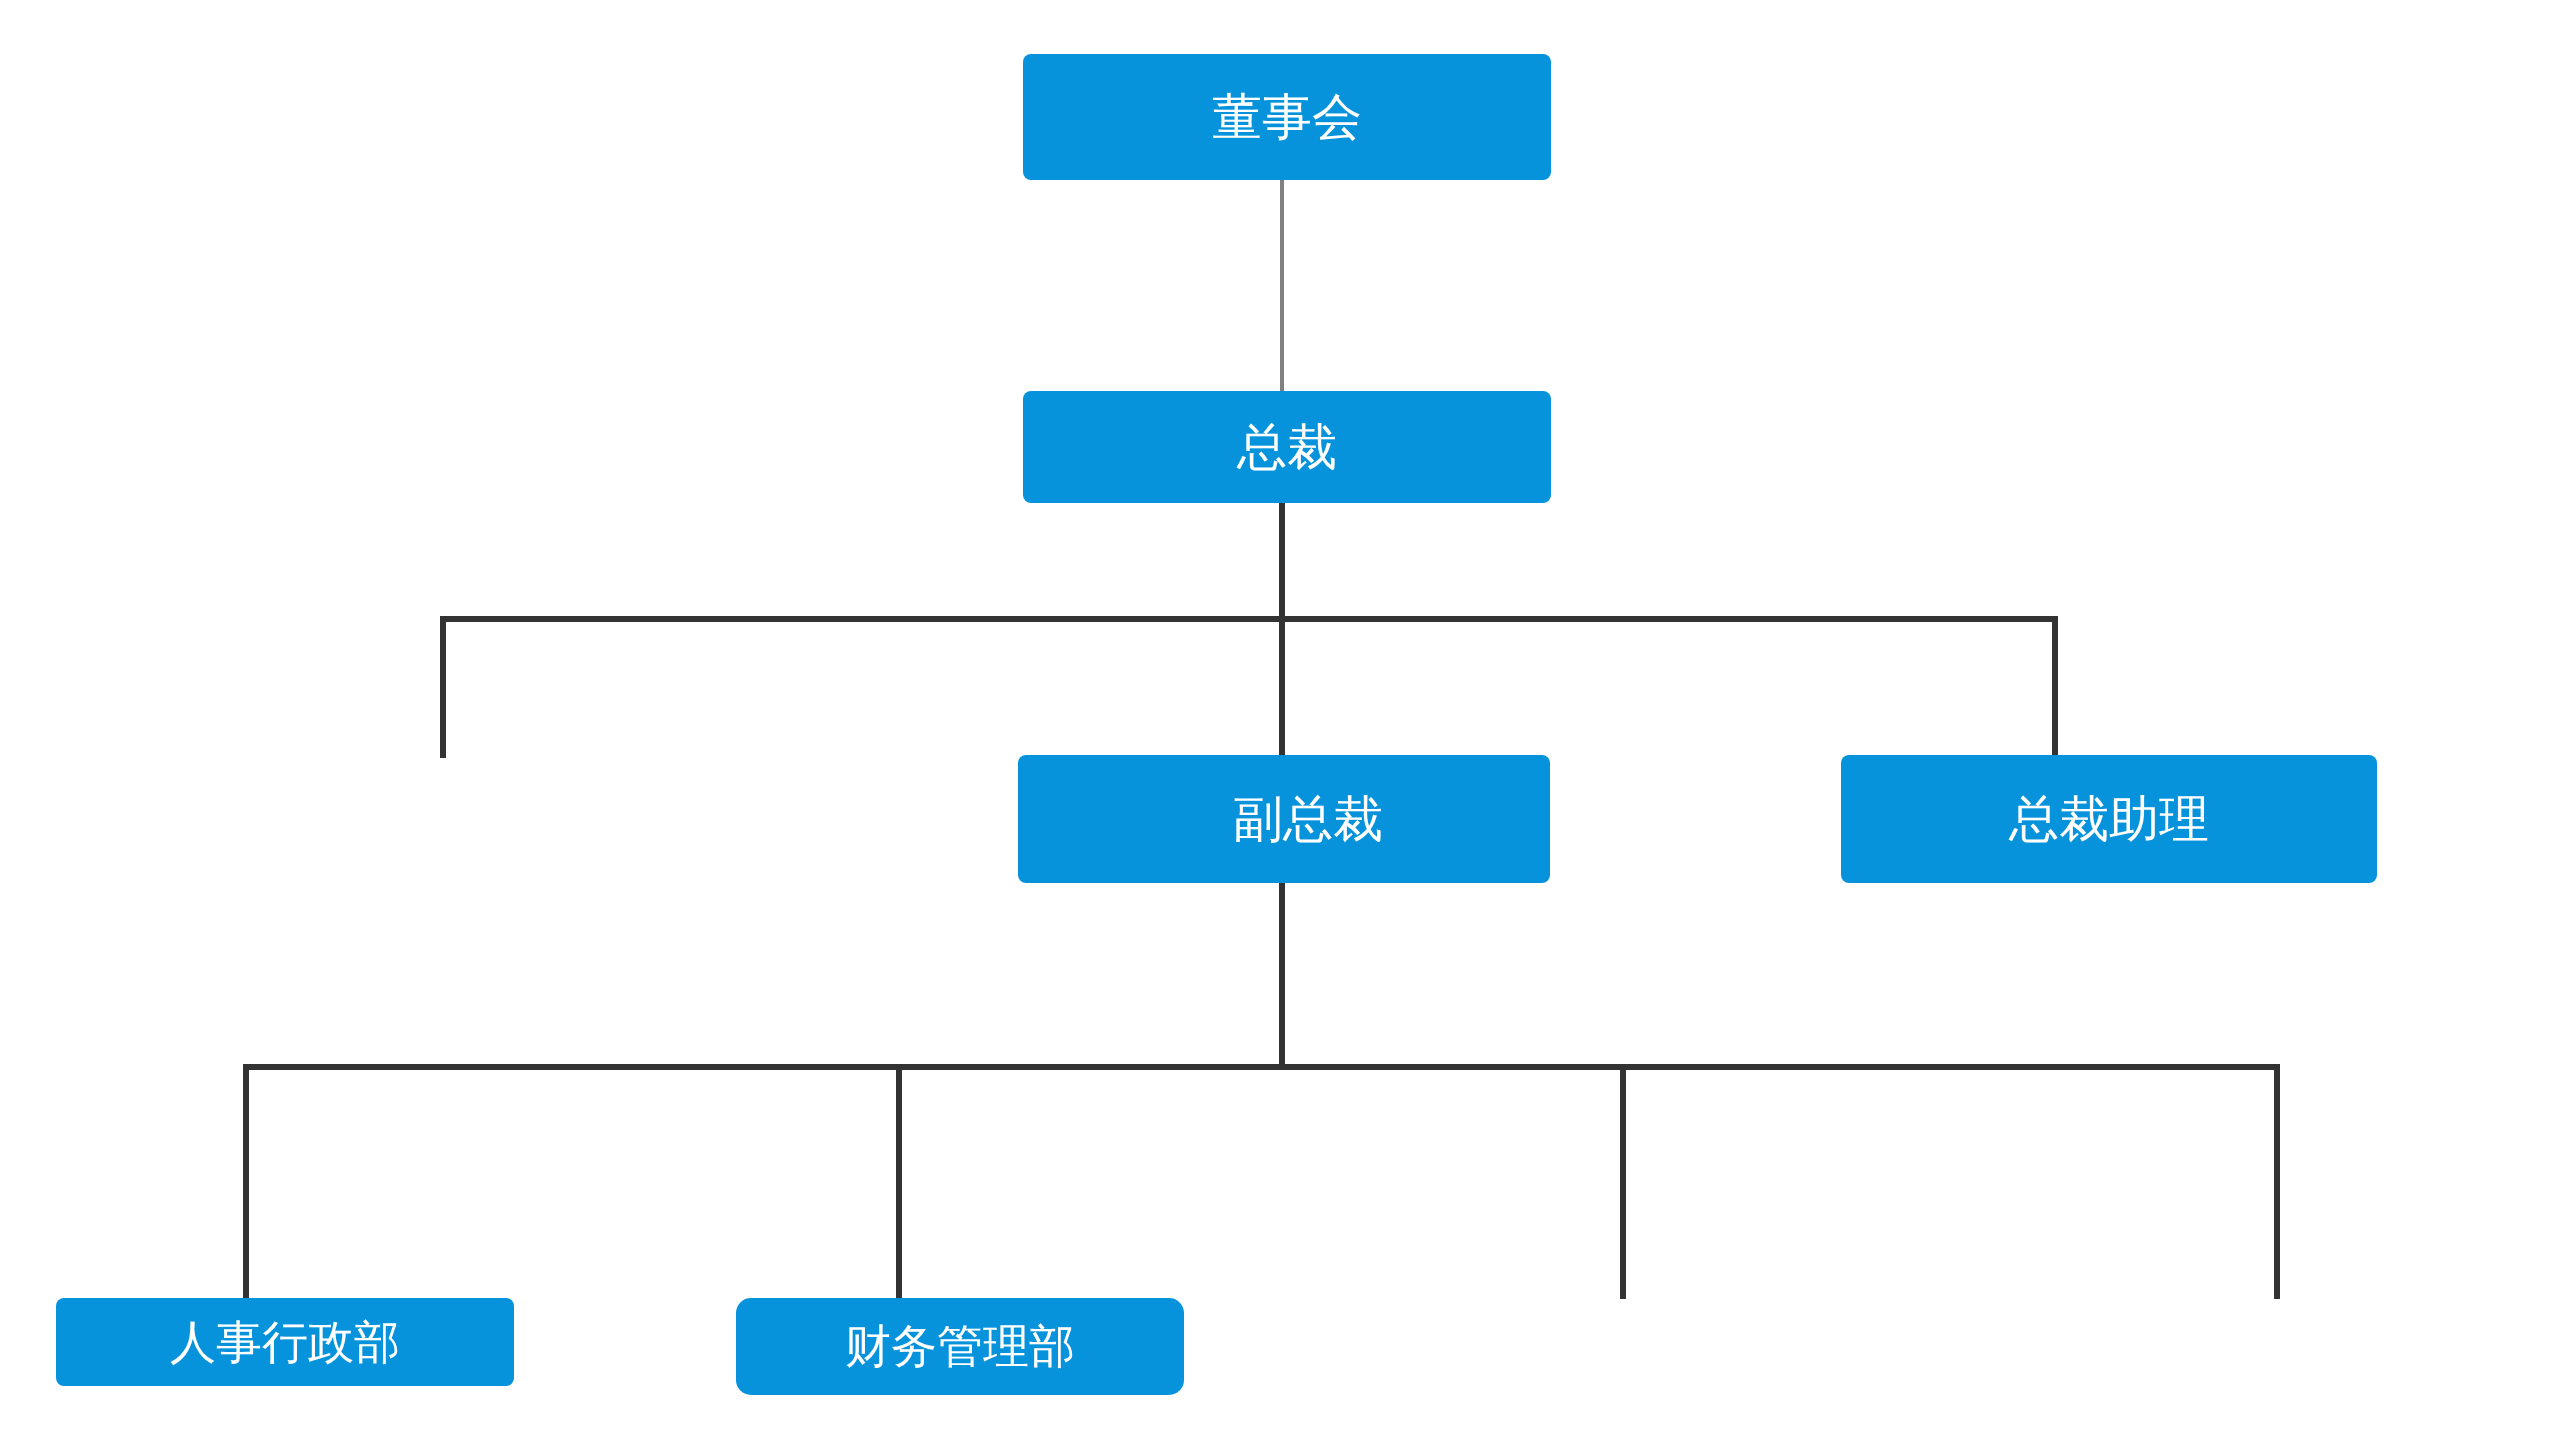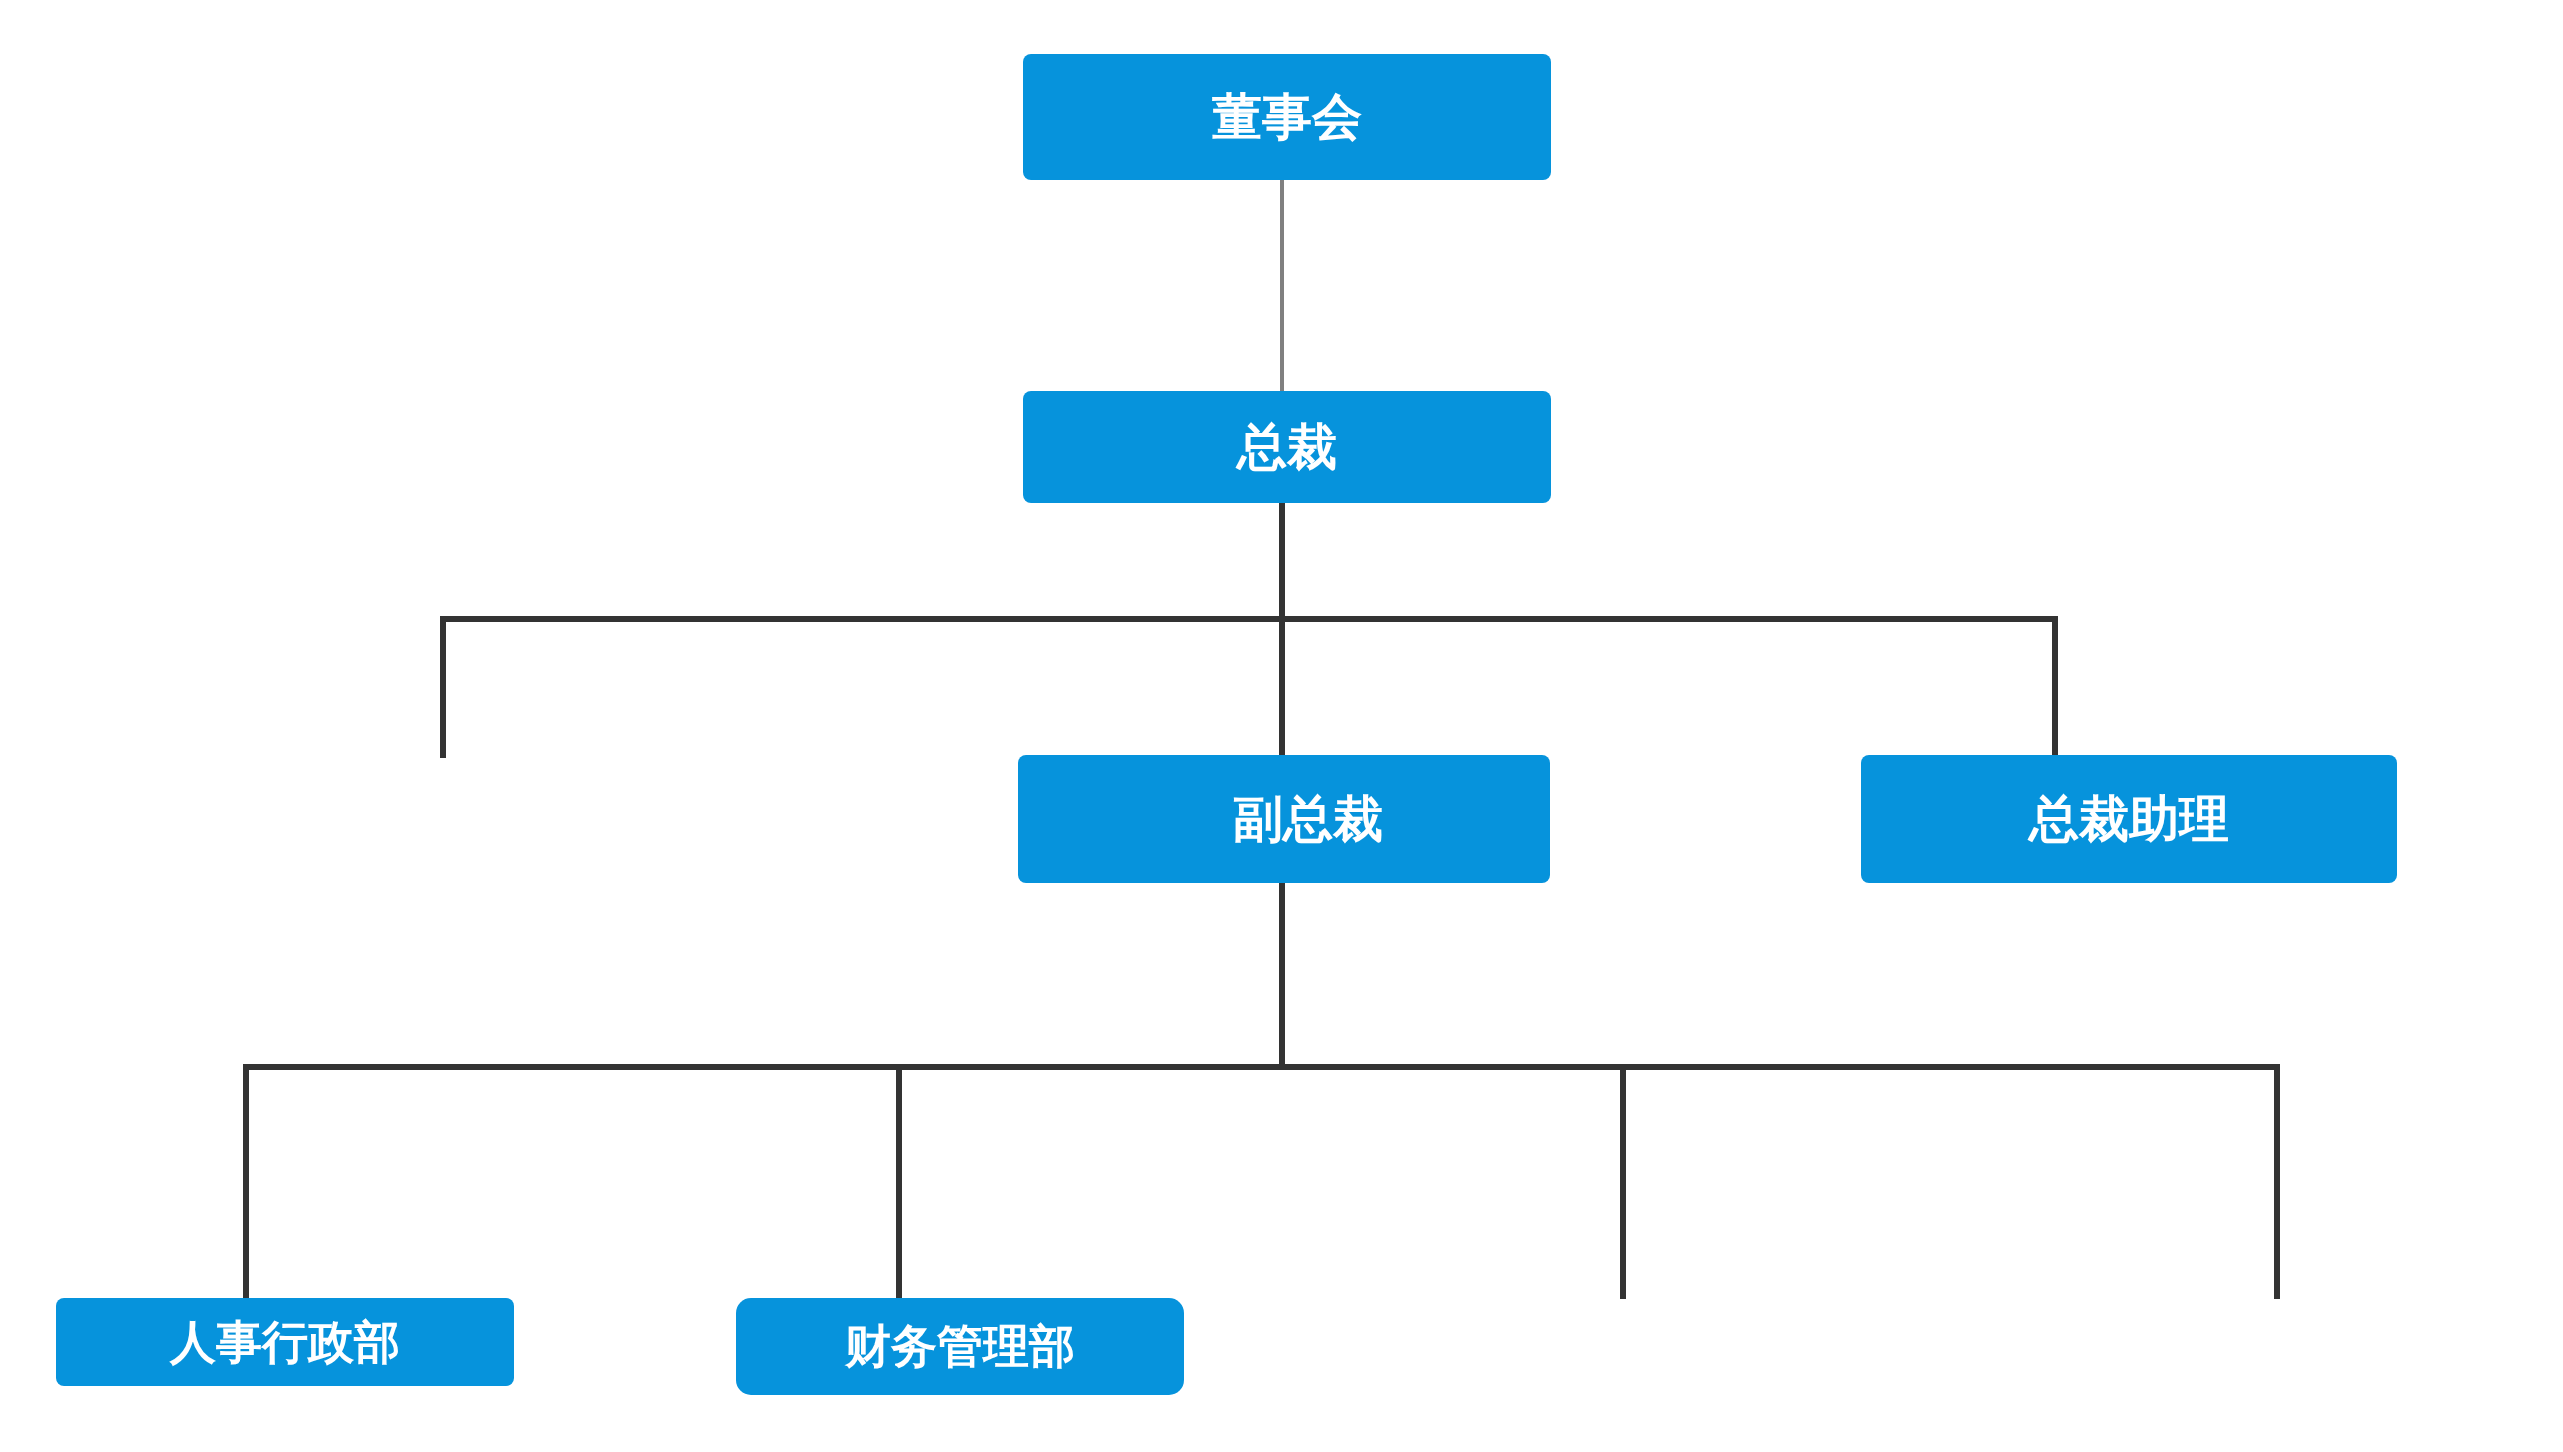--- a/index.html
+++ b/index.html
@@ -37,21 +37,21 @@
     align-items: center;
     justify-content: center;
     text-align: center;
     line-height: 1.1;
     white-space: nowrap;
     user-select: none;
   }
   .node .node-label {
     display: block;
     padding: 0 8px;
-    font-weight: 700;
+    font-weight: 400;
   }
   
   .level-1 .node-label { font-size: 50px; }
   .level-2 .node-label { font-size: 50px; }
   .level-3 .node-label { font-size: 50px; }
   .level-4 .node-label { font-size: 46px; }
 </style>
 </head>
 <body>
 
@@ -82,21 +82,21 @@
 
   <div class="node level-2" style="left:1023px; top:391px; width:528px; height:112px;">
     <span class="node-label">总裁</span>
   </div>
 
 
   <div class="node level-3" style="left:1018px; top:755px; width:532px; height:128px;padding-left:48px;">
     <span class="node-label">副总裁</span>
   </div>
 
-  <div class="node level-3" style="left:1841px; top:755px; width:536px; height:128px;margin-left:20px;">
+  <div class="node level-3" style="left:1841px; top:755px; width:536px; height:128px;">
     <span class="node-label">总裁助理</span>
   </div>
 
   <div class="node level-4" style="left:56px; top:1298px; width:458px; height:88px;">
     <span class="node-label">人事行政部</span>
   </div>
 
   <div class="node level-4" style="left:736px; top:1298px; width:448px; height:97px;border-radius:15px;">
     <span class="node-label">财务管理部</span>
   </div>

